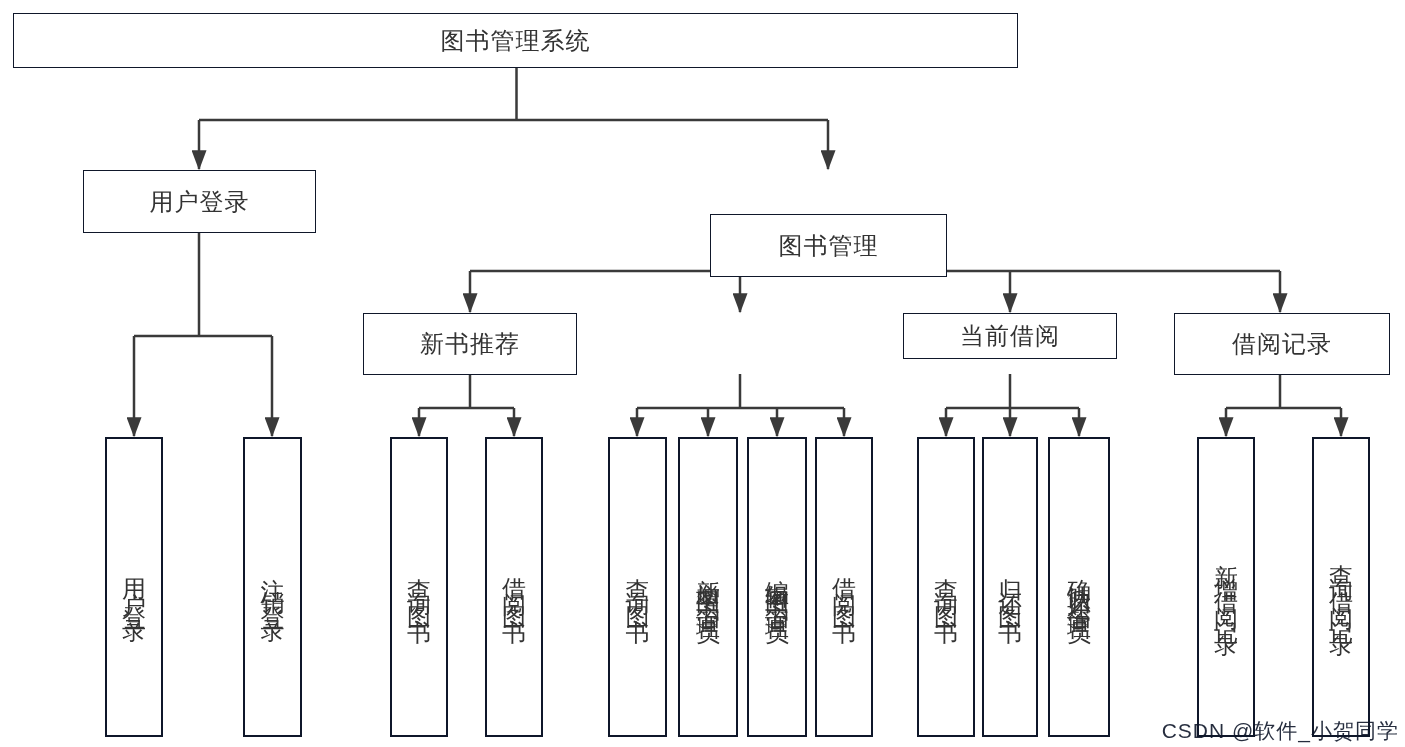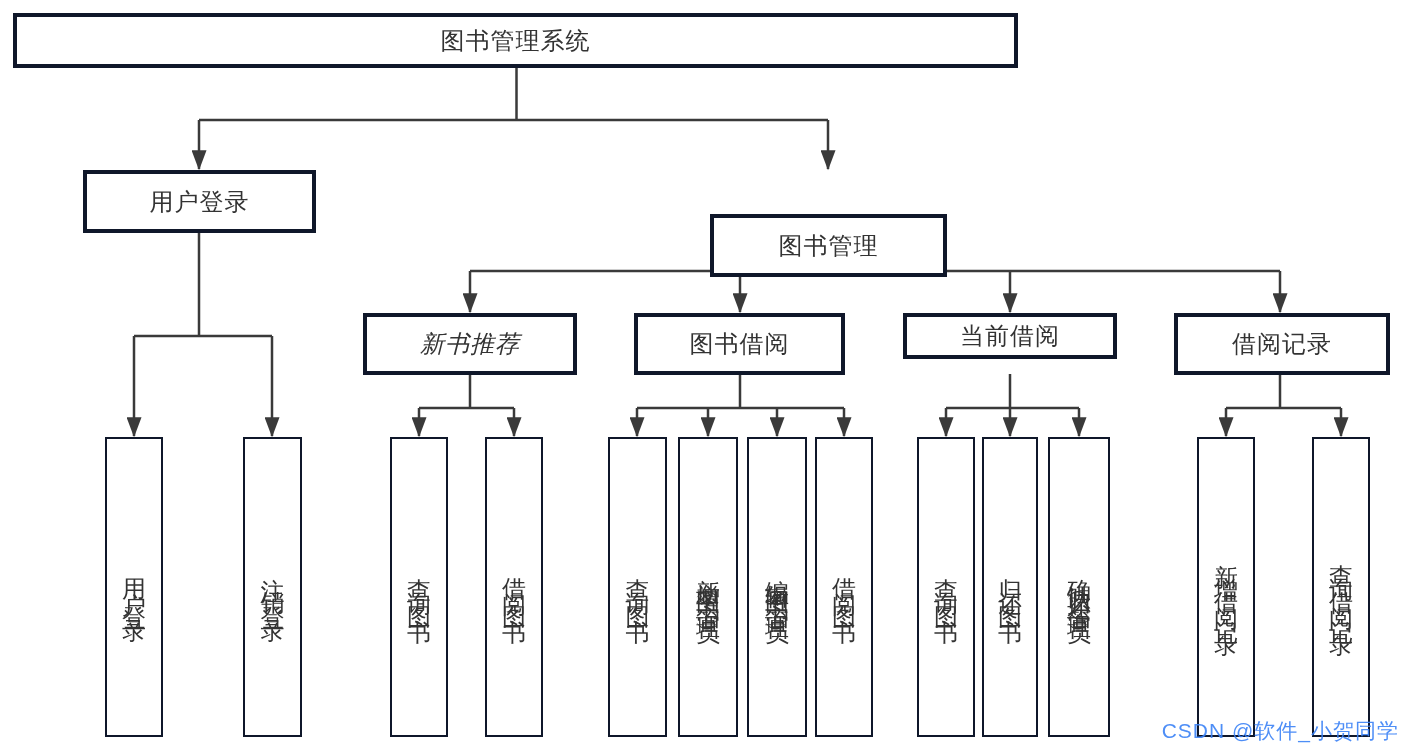--- a/index.html
+++ b/index.html
@@ -8,42 +8,42 @@
     width:1405px;height:747px;
     background:#ffffff;
     font-family:"Liberation Sans","DejaVu Sans",sans-serif;
     overflow:hidden;
   }
   .wires{position:absolute;left:0;top:0;width:1405px;height:747px;}
   .box{
     position:absolute;
     box-sizing:border-box;
     background:#ffffff;
-    border:4px solid #0f172a;
+    border:1px solid #0f172a;
     display:flex;align-items:center;justify-content:center;
     color:#333333;
     font-size:24px;
     letter-spacing:1px;
     z-index:2;
   }
   .leaf{border-width:2.5px;}
   .leaf span{
     writing-mode:vertical-rl;
     text-orientation:mixed;
     letter-spacing:14px;
     font-size:24px;
     color:#333333;
     line-height:1;
   }
   .leaf span.long{letter-spacing:6px;}
   .watermark{
     position:absolute;
     right:6px;bottom:2px;
     font-size:21px;
-    color:#3b82f6;
+    color:#0f172a;
     opacity:0.9;
     z-index:5;
     letter-spacing:1px;
   }
 </style>
 </head>
 <body>
 
 <div class="stage">
 
@@ -88,22 +88,21 @@
       <line x1="1226" y1="408" x2="1226" y2="436" marker-end="url(#arw)"></line>
       <line x1="1341" y1="408" x2="1341" y2="436" marker-end="url(#arw)"></line>
     </g>
   </svg>
 
   <div class="box" style="left:13px;top:13px;width:1005px;height:55px;">图书管理系统</div>
 
   <div class="box" style="left:83px;top:170px;width:233px;height:63px;">用户登录</div>
   <div class="box" style="left:710px;top:170px;width:237px;height:63px;margin-top:44px;">图书管理</div>
 
-  <div class="box" style="left:363px;top:313px;width:214px;height:62px;font-style:italic;">新书推荐</div>
-  <div class="box" style="left:634px;top:313px;width:211px;height:62px;">图书借阅</div>
+  <div class="box" style="left:363px;top:313px;width:214px;height:62px;">新书推荐</div>
   <div class="box" style="left:903px;top:313px;width:214px;height:46px;">当前借阅</div>
   <div class="box" style="left:1174px;top:313px;width:216px;height:62px;">借阅记录</div>
 
   <div class="box leaf" style="left:105px;top:437px;width:58px;height:300px;">
     <span>用户登录</span>
   </div>
   <div class="box leaf" style="left:243px;top:437px;width:59px;height:300px;">
     <span>注销登录</span>
   </div>
 

